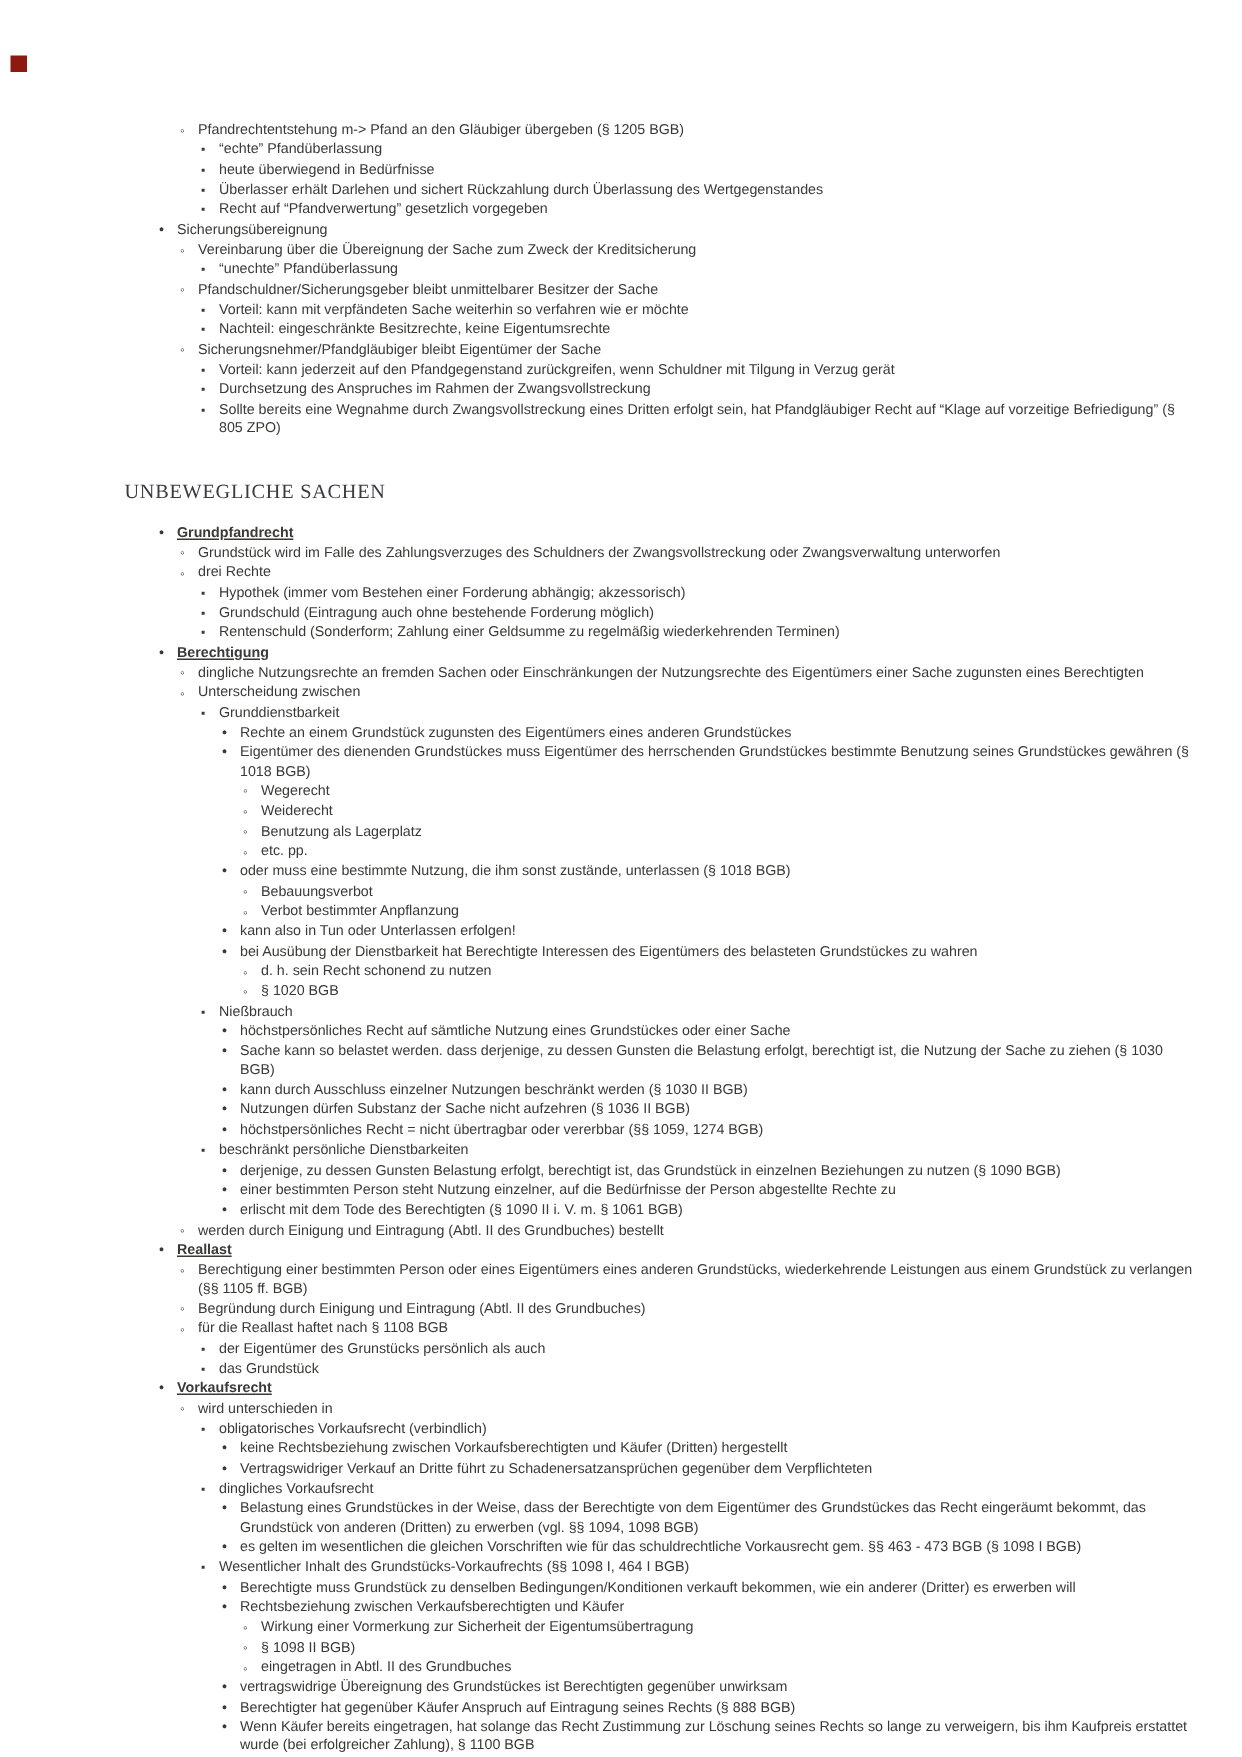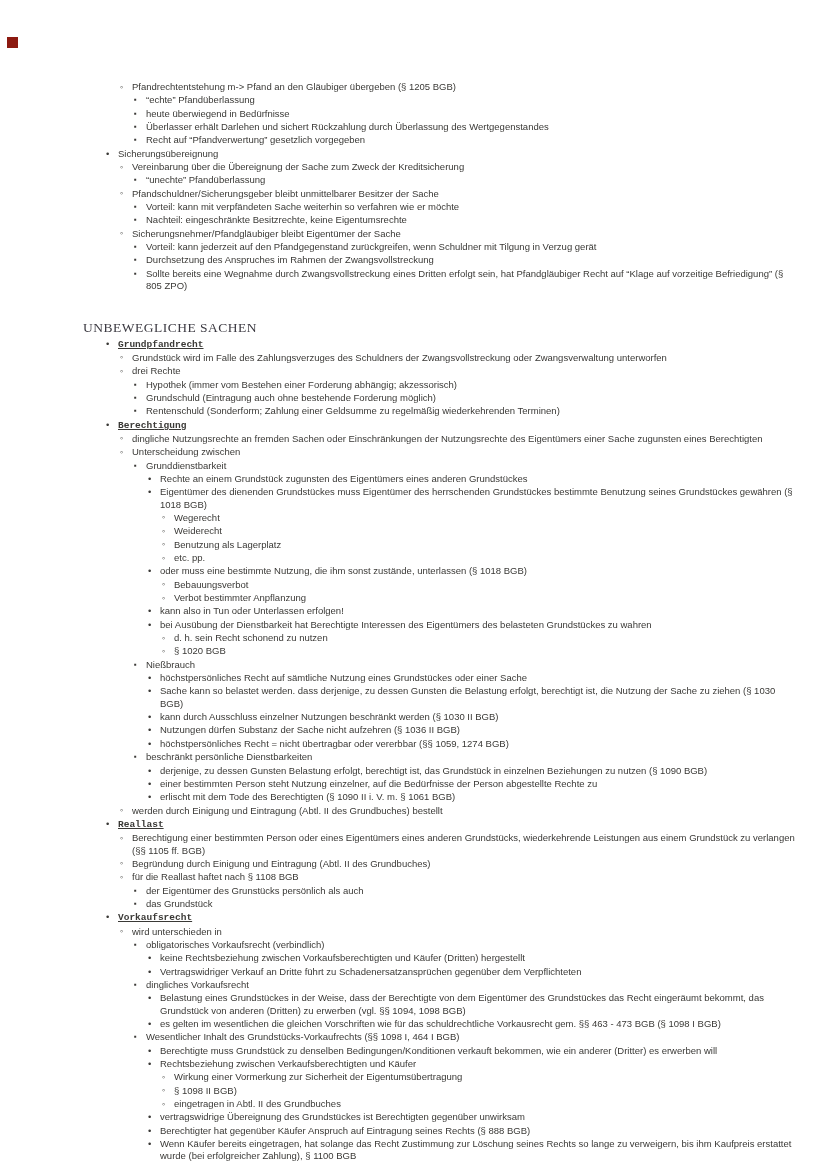--- a/index.html
+++ b/index.html
@@ -25,21 +25,21 @@
     left: 106px;
     top: 80px;
     width: 692px;
   }
   .section-heading {
     font-family: "Liberation Serif", serif;
     font-weight: 400;
     font-size: 13.5px;
     letter-spacing: 0.5px;
     color: #3c3a42;
-    margin: 27px 0 2px -23px;
+    margin: 27px 0 14px -23px;
   }
   ul.lst {
     list-style: none;
     margin: 0;
     padding: 0;
     font-size: 9.5px;
     line-height: 1.3;
   }
   ul.lst ul.lst { margin-left: 2px; }
   ul.lst li {
@@ -50,21 +50,21 @@
   .marker {
     position: absolute;
     left: 0;
     top: 0;
     color: #3a3936;
   }
   .marker.m0 { font-size: 9.5px; }
   .marker.m1 { font-size: 9px; top: 0.5px; }
   .marker.m2 { font-size: 8px; top: 1px; }
   .txt { color: #3a3936; }
-  .bold-underline { font-weight: 700; text-decoration: underline; font-family: Liberation Mono, monospace; }
+  .bold-underline { font-weight: 700; text-decoration: underline; }
   .italic { }
 </style>
 </head>
 <body>
 
 <div class="page">
   <div class="corner-marker"></div>
   <div class="content">
     <div>
         <ul class="lst">

